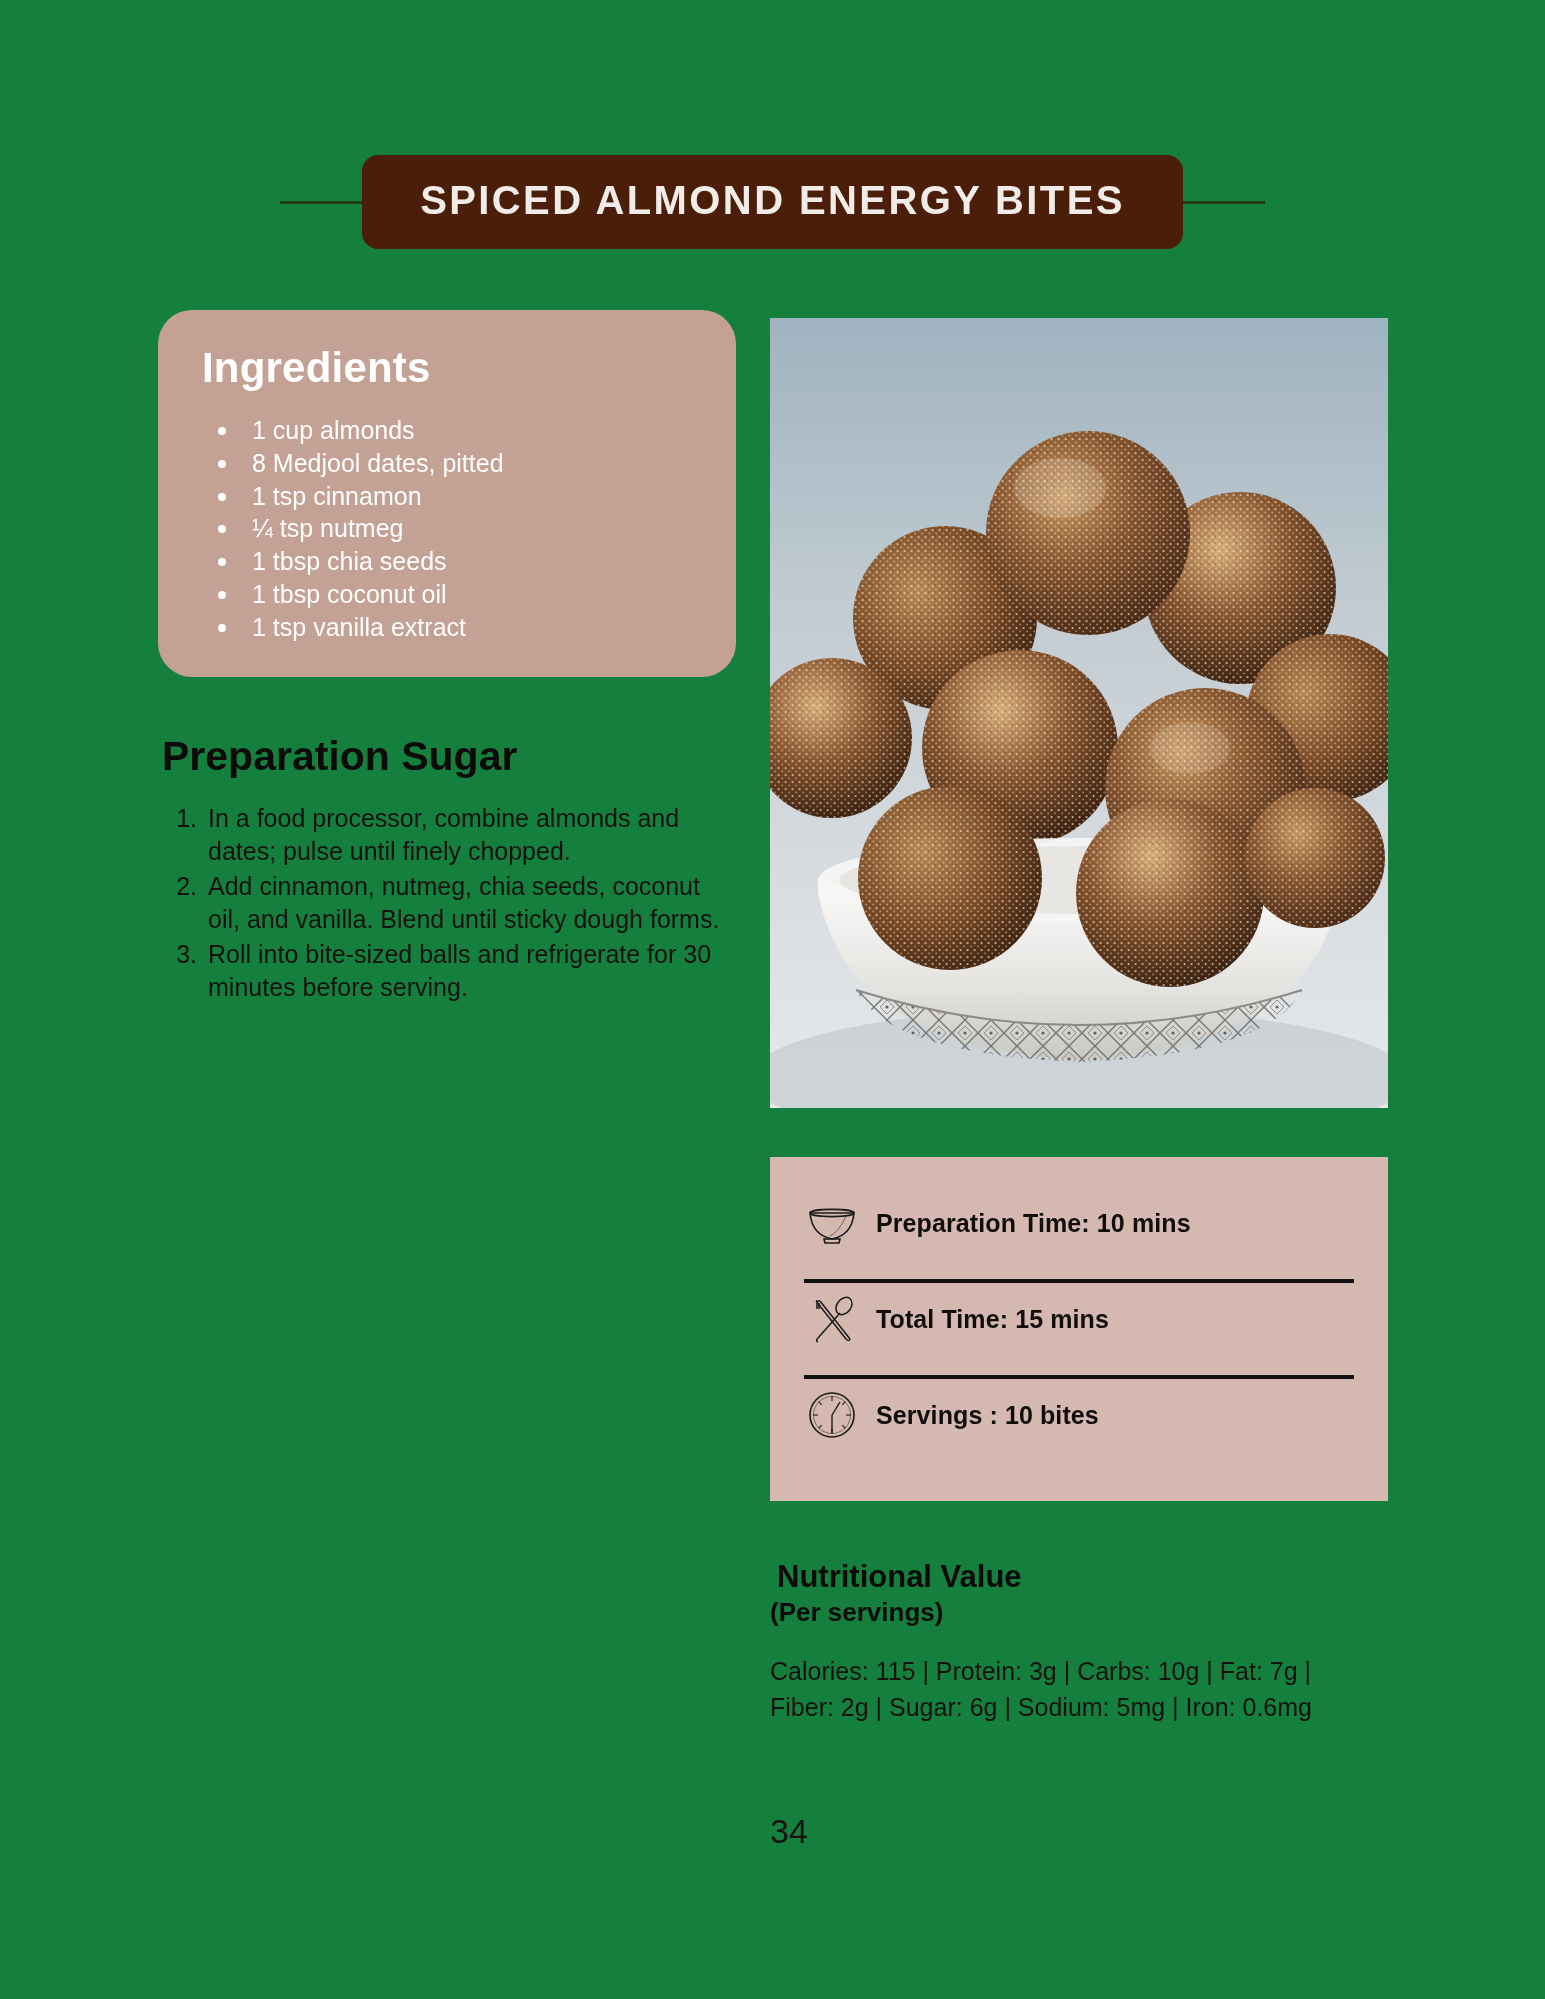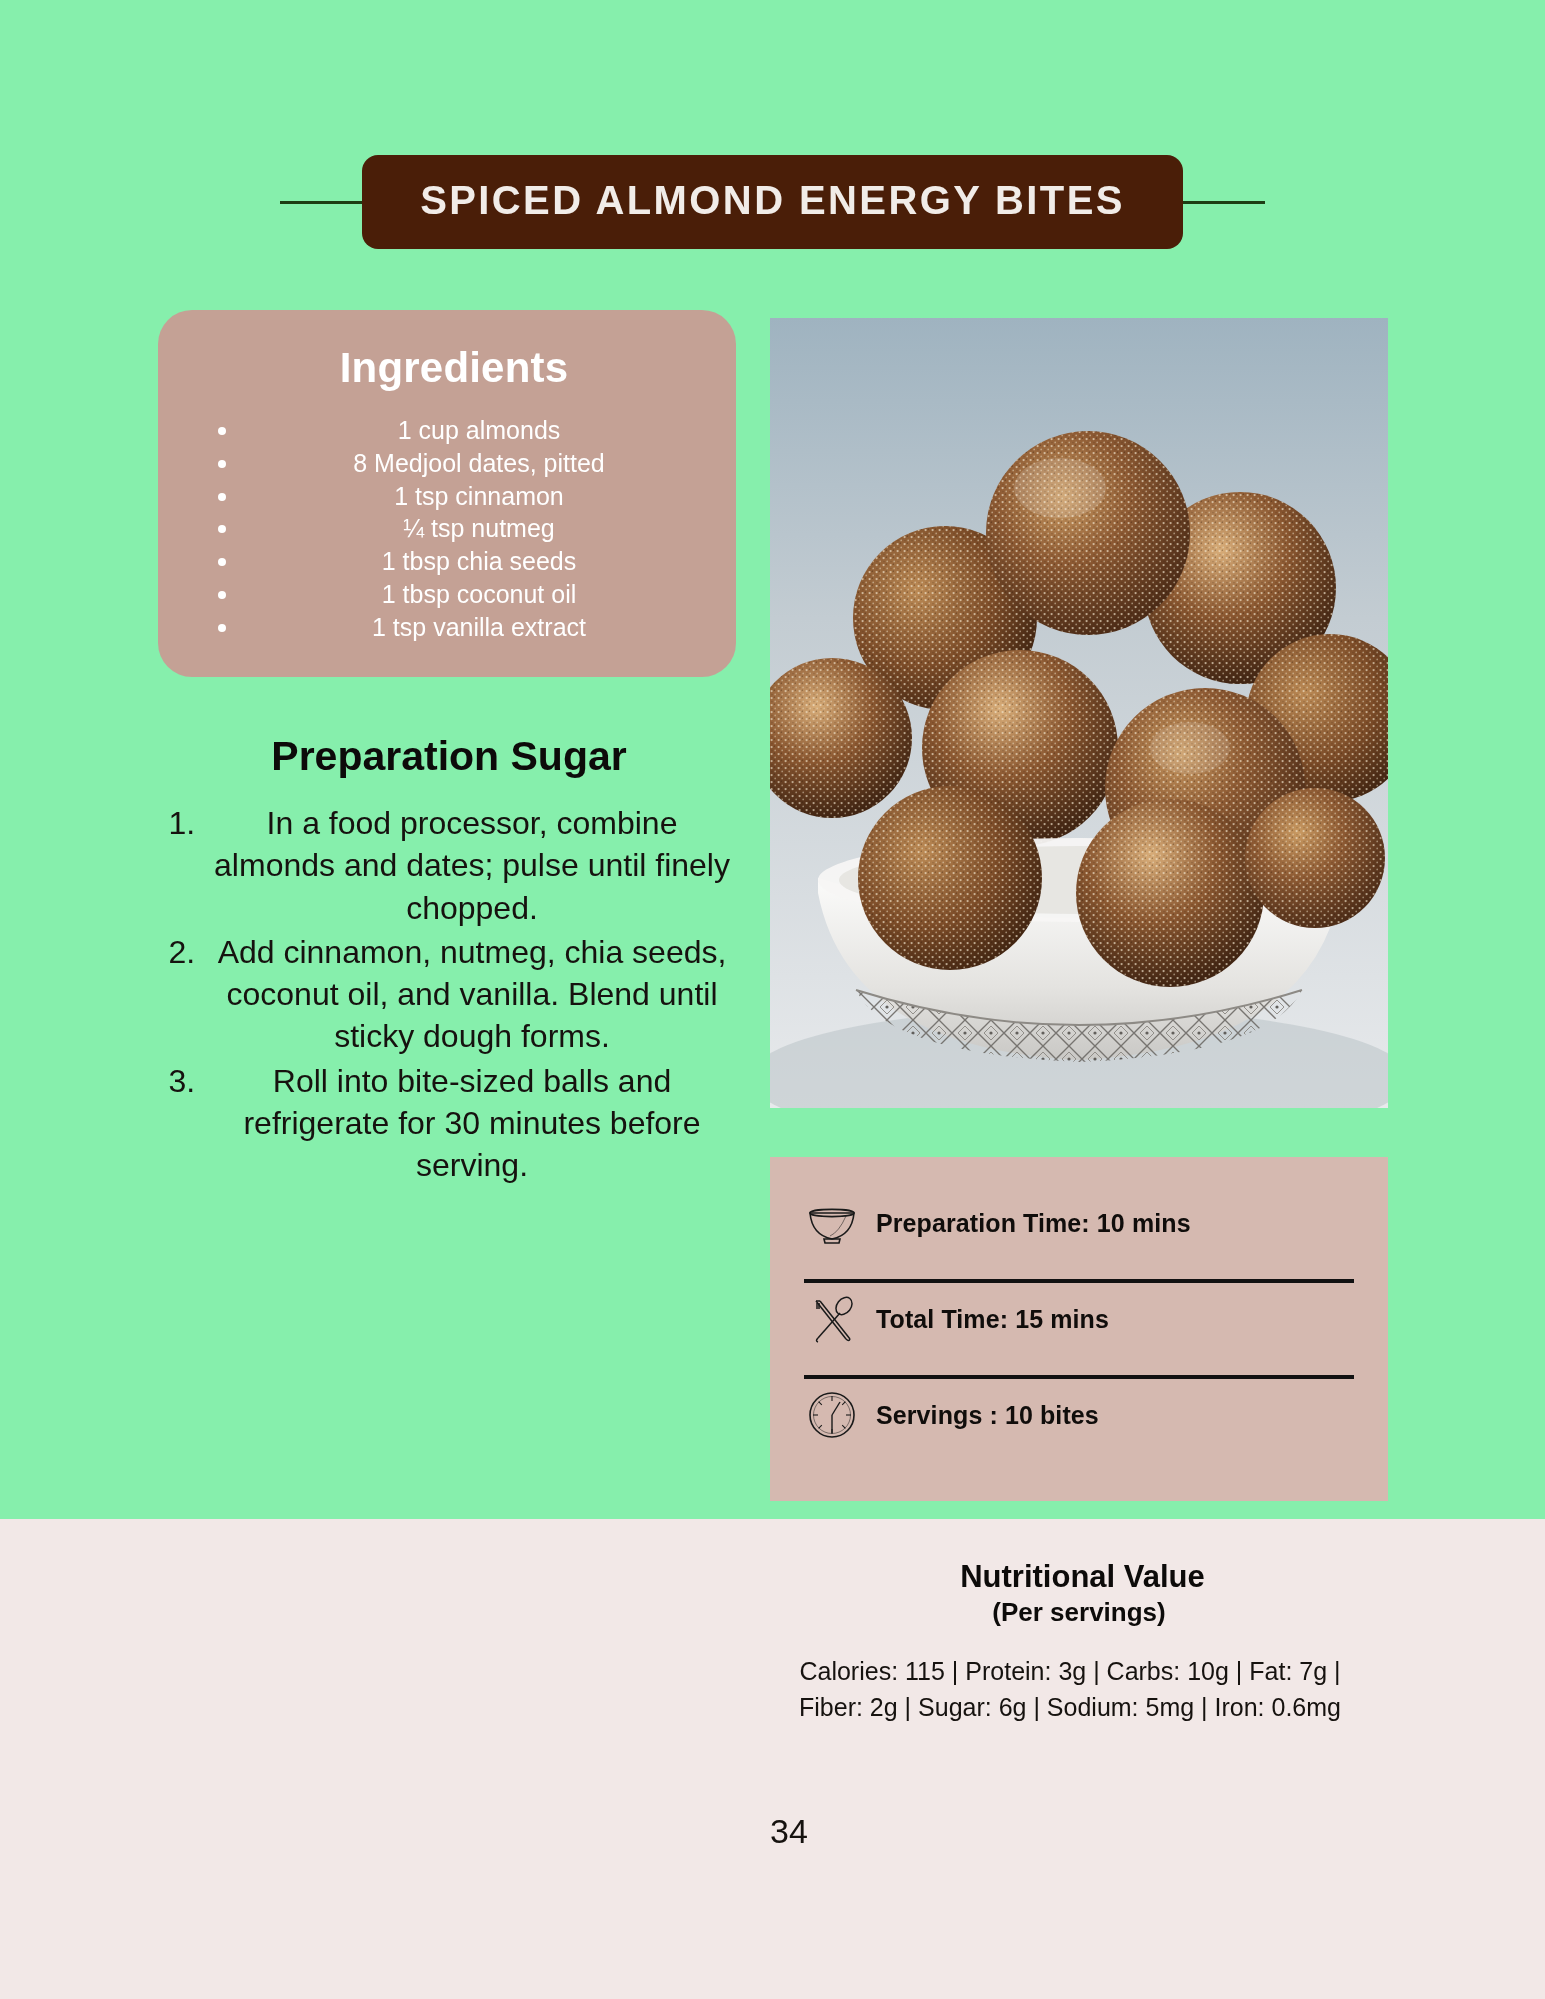--- a/index.html
+++ b/index.html
@@ -8,23 +8,22 @@
     width: 1545px;
     height: 1999px;
     background: #f2e8e7;
     font-family: "Liberation Sans", sans-serif;
     overflow: hidden;
   }
 
   .page {
     position: relative;
     width: 1545px;
-    height: 1519px;
-    background: #86efac;
-    text-align: center;
+    height: 1999px;
+    background: #15803d;
   }
 
   
   .title-row {
     position: absolute;
     left: 0; right: 0;
     top: 155px;
     display: flex;
     align-items: center;
     justify-content: center;
@@ -111,21 +110,21 @@
     font-weight: 700;
     color: #0d0b0a;
     margin: 56px 0 22px 0;
     padding-left: 4px;
   }
   .prep-list {
     margin-left: 46px;
     padding-left: 0;
   }
   .prep-list li {
-    font-size: 32px;
+    font-size: 25px;
     line-height: 1.32;
     color: #16120f;
     margin-bottom: 2px;
     padding-left: 4px;
   }
 
   
   .photo {
     width: 618px;
     height: 790px;

